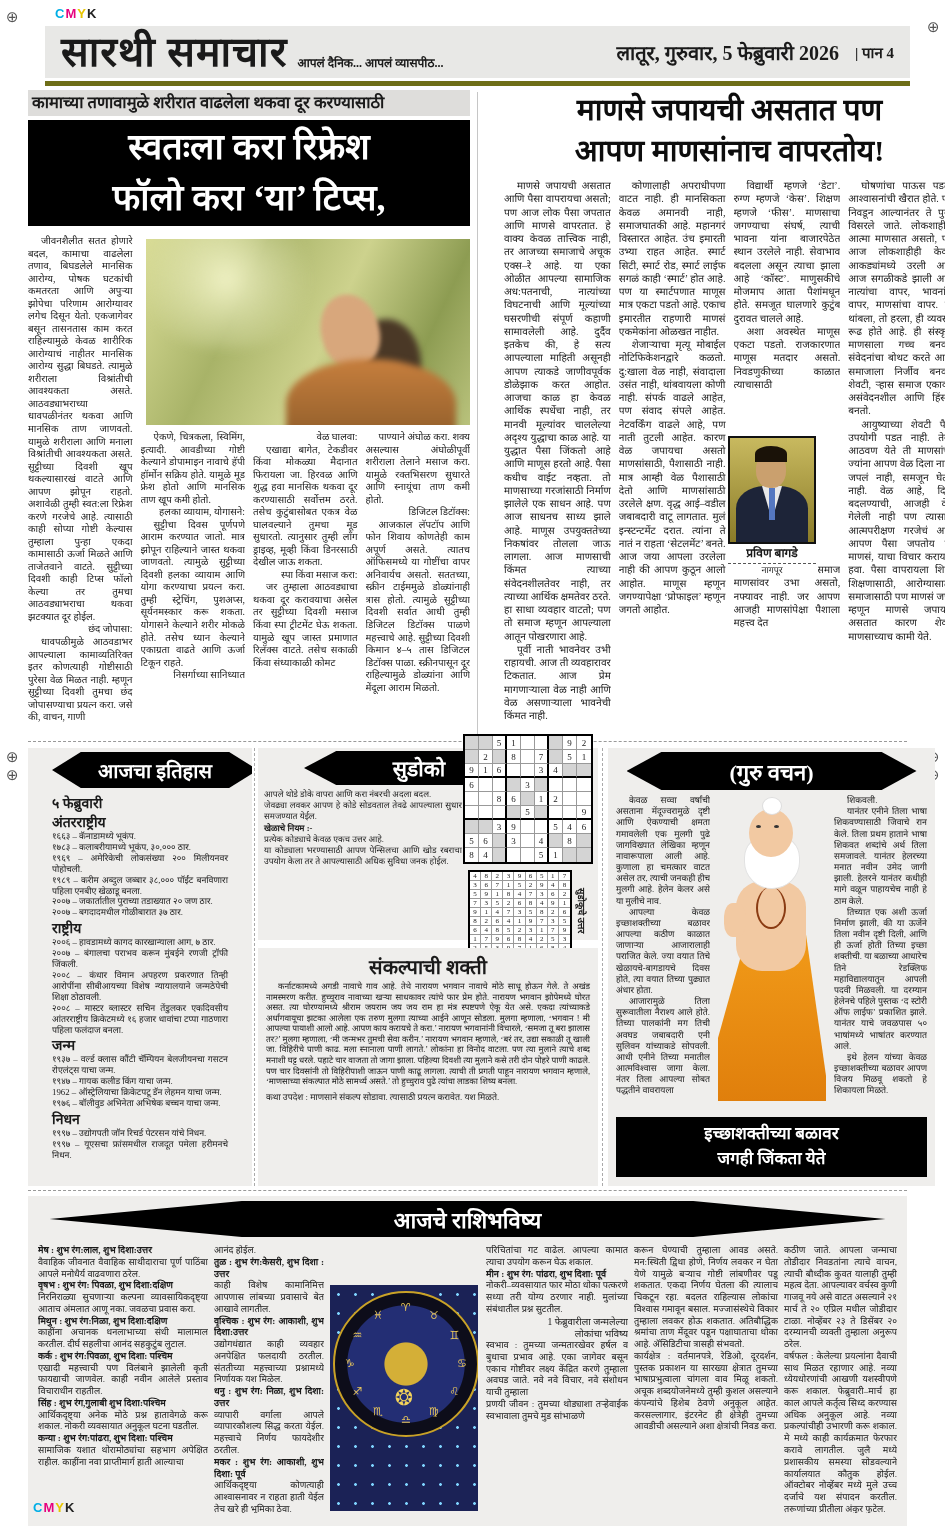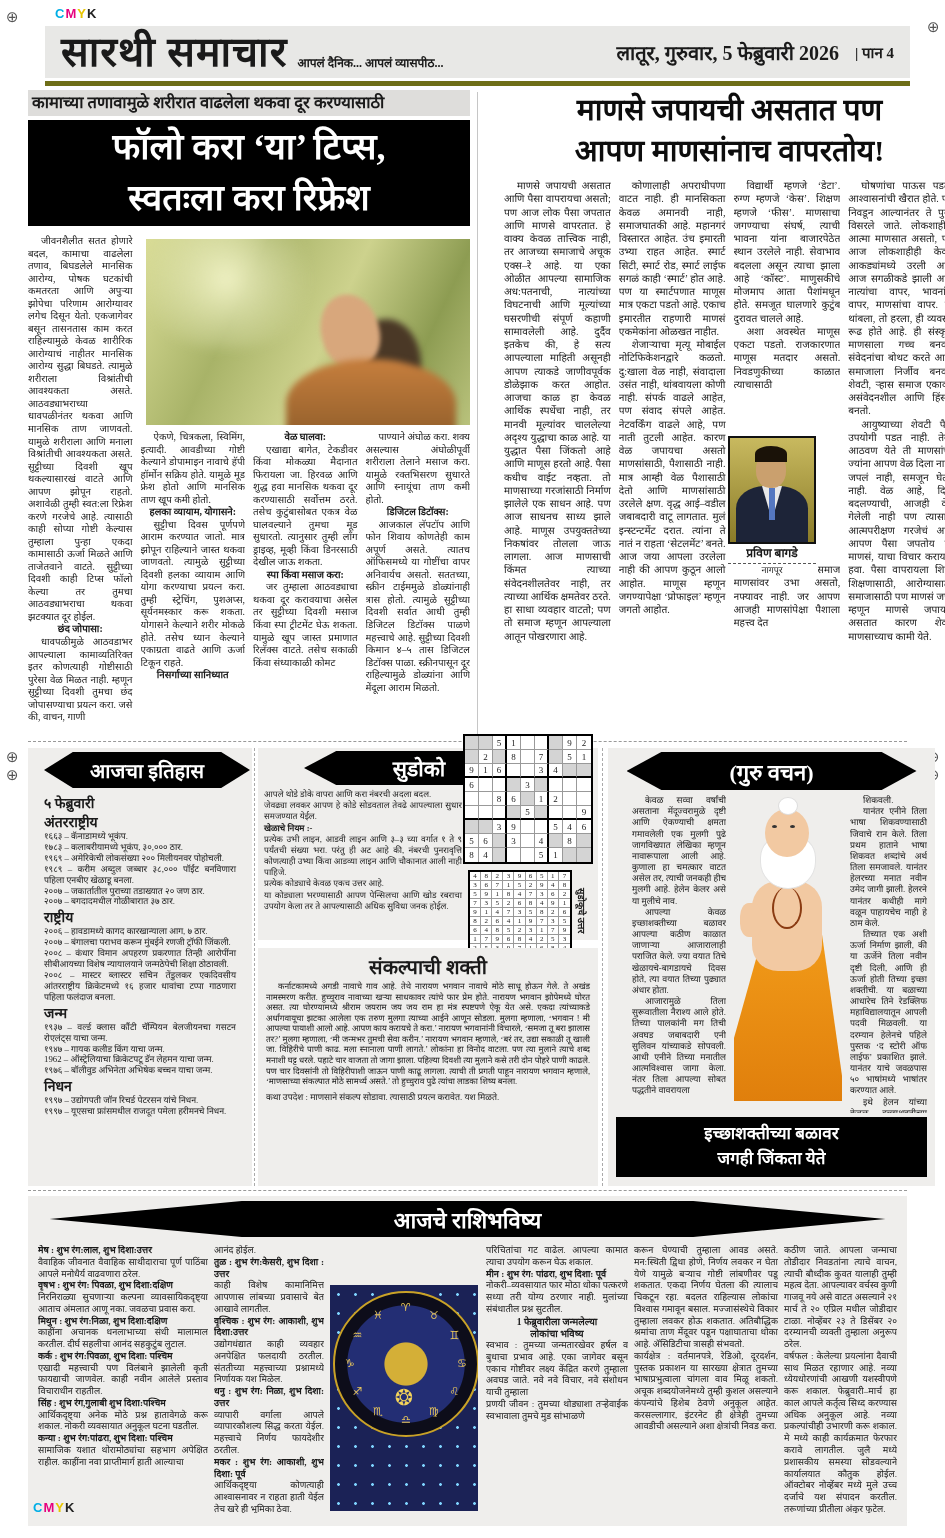--- a/index.html
+++ b/index.html
@@ -13,21 +13,21 @@
   .masthead{position:absolute;left:45px;top:26px;width:865px;height:52px;background:#e8e8e6;
             display:flex;align-items:center;padding:0 16px;box-sizing:border-box;}
   .mast-title{font-size:41px;font-weight:bold;letter-spacing:1px;line-height:1;}
   .mast-tag{font-size:12px;font-weight:bold;margin:20px 0 0 10px;}
   .mast-date{margin-left:auto;font-size:20px;font-weight:bold;white-space:nowrap;}
   .mast-page{font-size:15px;font-weight:bold;margin-left:16px;white-space:nowrap;}
   .mast-rule{position:absolute;left:45px;top:81px;width:865px;height:5px;background:#6e6e18;}
 
   
   .para{text-indent:13px;text-align:justify;}
-  .subhead{font-weight:bold;text-align:center;text-indent:0;}
+  .subhead{font-weight:normal;text-align:right;text-indent:0;}
   .boldline{font-weight:bold;text-indent:0;text-align:justify;}
 
   
   .l-art{position:absolute;left:28px;top:90px;width:442px;height:646px;}
   .kicker{height:26px;line-height:26px;background:#dedddb;font-size:16.5px;font-weight:bold;padding-left:4px;}
   .l-head{margin-top:4px;background:#000;color:#fff;height:106px;display:flex;flex-direction:column;
           align-items:center;justify-content:center;font-size:36px;font-weight:bold;line-height:1.42;}
   .l-body{position:relative;margin-top:9px;height:499px;display:flex;gap:8px;overflow:hidden;
           font-size:9.8px;line-height:1.28;}
   .l-col{flex:1;overflow:hidden;}
@@ -65,21 +65,21 @@
   
   .dash-h{position:absolute;left:28px;width:879px;border-top:1px dashed #999;}
   .dash-v{position:absolute;border-left:1px dashed #aaa;}
 
   
   .secbox{position:absolute;background:#efeeec;box-sizing:border-box;}
   .ribbon{background:#000;color:#fff;font-weight:bold;display:flex;align-items:center;justify-content:center;
           clip-path:polygon(0 50%,14% 0,86% 0,100% 50%,86% 100%,14% 100%);}
 
   
-  #history{left:28px;top:748px;width:224px;height:438px;padding:4px 16px;overflow:hidden;}
+  #history{left:28px;top:748px;width:224px;height:438px;padding:4px 24px;overflow:hidden;}
   #history .ribbon{width:206px;height:36px;margin:0 auto 5px;font-size:20px;}
   #history .boldline{font-size:14px;}
   #history .para{font-size:8.8px;line-height:1.24;text-indent:0;}
 
   
   #sudoku{left:258px;top:748px;width:340px;height:192px;padding:3px 6px;overflow:visible;}
   #sudoku .ribbon{width:230px;height:34px;margin:0 0 4px 40px;font-size:21px;}
   .sud-flex{display:flex;}
   .sud-rules{width:198px;font-size:8.6px;line-height:1.3;}
   .sud-rules .para{text-indent:0;}
@@ -96,21 +96,21 @@
   
   #updesh{left:258px;top:948px;width:340px;height:238px;padding:4px 8px;overflow:hidden;}
   #updesh .ribbon{width:324px;height:36px;margin:0 auto 2px;clip-path:polygon(0 50%,10% 0,90% 0,100% 50%,90% 100%,10% 100%);font-size:21px;}
   .updesh-sub{font-size:20px;font-weight:bold;text-align:center;margin:1px 0 2px;}
   .updesh-story{font-size:8.4px;line-height:1.26;text-align:justify;text-indent:12px;}
   .updesh-moral{font-size:8.8px;margin-top:3px;}
 
   
   #guru{left:608px;top:748px;width:327px;height:438px;padding:4px 8px;overflow:hidden;}
   #guru .ribbon{width:290px;height:38px;margin:0 auto 5px;clip-path:polygon(0 50%,12% 0,88% 0,100% 50%,88% 100%,12% 100%);font-size:22px;}
-  .guru-flex{display:flex;gap:6px;height:318px;overflow:hidden;margin-left:16px;}
+  .guru-flex{display:flex;gap:6px;height:318px;overflow:hidden;}
   .guru-col{font-size:8.8px;line-height:1.27;overflow:hidden;}
   .guru-left{width:94px;}
   .guru-right{flex:1;}
   .guru-art{position:relative;width:112px;flex:none;}
   .g-head{position:absolute;left:33px;top:14px;width:44px;height:48px;border-radius:50%;background:#f2c9a2;}
   .g-bun{position:absolute;left:46px;top:2px;width:18px;height:16px;border-radius:50%;background:#fff;border:1px solid #ddd;}
   .g-beard{position:absolute;left:28px;top:40px;width:54px;height:52px;border-radius:50% 50% 60% 60%;background:#fff;border:1px solid #e2e2e2;}
   .g-eye{position:absolute;top:30px;width:5px;height:3px;border-radius:50%;background:#333;}
   .g-body{position:absolute;left:20px;top:86px;width:70px;height:90px;border-radius:26px;background:#f2c9a2;}
   .g-robe{position:absolute;left:2px;top:96px;width:108px;height:210px;background:linear-gradient(#f6a21c,#e07f0c);
@@ -158,22 +158,22 @@
     <span class="mast-title">सारथी समाचार</span>
     <span class="mast-tag">आपलं दैनिक... आपलं व्यासपीठ...</span>
     <span class="mast-date">लातूर, गुरुवार, 5 फेब्रुवारी 2026</span>
     <span class="mast-page">| पान 4</span>
   </div>
   <div class="mast-rule"></div>
 
   <div class="l-art">
     <div class="kicker">कामाच्या तणावामुळे शरीरात वाढलेला थकवा दूर करण्यासाठी</div>
     <div class="l-head">
+      <div>स्वतःला करा रिफ्रेश</div>
       <div>फॉलो करा ‘या’ टिप्स,</div>
-      <div>स्वतःला करा रिफ्रेश</div>
     </div>
     <div class="l-body">
       <div class="photo1">
         <div class="blob1"></div>
           <div class="hair"></div>
           <div class="face"></div>
           <div class="torso"></div>
       </div>
       <div class="l-col">
           <div class="para">जीवनशैलीत सतत होणारे बदल, कामाचा वाढलेला तणाव, बिघडलेले मानसिक आरोग्य, पोषक घटकांची कमतरता आणि अपुऱ्या झोपेचा परिणाम आरोग्यावर लगेच दिसून येतो. एकजागेवर बसून तासनतास काम करत राहिल्यामुळे केवळ शारीरिक आरोग्याचं नाहीतर मानसिक आरोग्य सुद्धा बिघडते. त्यामुळे शरीराला विश्रांतीची आवश्यकता असते. आठवड्याभराच्या धावपळीनंतर थकवा आणि मानसिक ताण जाणवतो. यामुळे शरीराला आणि मनाला विश्रांतीची आवश्यकता असते. सुट्टीच्या दिवशी खूप थकल्यासारखं वाटते आणि आपण झोपून राहतो. अशावेळी तुम्ही स्वत:ला रिफ्रेश करणे गरजेचे आहे. त्यासाठी काही सोप्या गोष्टी केल्यास तुम्हाला पुन्हा एकदा कामासाठी ऊर्जा मिळते आणि ताजेतवाने वाटते. सुट्टीच्या दिवशी काही टिप्स फॉलो केल्या तर तुमचा आठवड्याभराचा थकवा झटक्यात दूर होईल.</div>
@@ -203,20 +203,21 @@
   <div class="art-divider"></div>
 
   <div class="r-art">
     <div class="r-head">
       <div>माणसे जपायची असतात पण</div>
       <div>आपण माणसांनाच वापरतोय!</div>
     </div>
     <div class="r-body">
       <div class="r-col">
           <div class="para">माणसे जपायची असतात आणि पैसा वापरायचा असतो; पण आज लोक पैसा जपतात आणि माणसे वापरतात. हे वाक्य केवळ तात्त्विक नाही, तर आजच्या समाजाचे अचूक एक्स–रे आहे. या एका ओळीत आपल्या सामाजिक अध:पतनाची, नात्यांच्या विघटनाची आणि मूल्यांच्या घसरणीची संपूर्ण कहाणी सामावलेली आहे. दुर्दैव इतकेच की, हे सत्य आपल्याला माहिती असूनही आपण त्याकडे जाणीवपूर्वक डोळेझाक करत आहोत. आजचा काळ हा केवळ आर्थिक स्पर्धेचा नाही, तर मानवी मूल्यांवर चाललेल्या अदृश्य युद्धाचा काळ आहे. या युद्धात पैसा जिंकतो आहे आणि माणूस हरतो आहे. पैसा कधीच वाईट नव्हता. तो माणसाच्या गरजांसाठी निर्माण झालेले एक साधन आहे. पण आज साधनच साध्य झाले आहे. माणूस उपयुक्ततेच्या निकषांवर तोलला जाऊ लागला. आज माणसाची किंमत त्याच्या संवेदनशीलतेवर नाही, तर त्याच्या आर्थिक क्षमतेवर ठरते. हा साधा व्यवहार वाटतो; पण तो समाज म्हणून आपल्याला आतून पोखरणारा आहे.</div>
+          <div class="para">पूर्वी नाती भावनेवर उभी राहायची. आज ती व्यवहारावर टिकतात. आज प्रेम मागणाऱ्याला वेळ नाही आणि वेळ असणाऱ्याला भावनेची किंमत नाही.</div>
         </div>
       <div class="r-col">
           <div class="para">कोणालाही अपराधीपणा वाटत नाही. ही मानसिकता केवळ अमानवी नाही, समाजघातकी आहे. महानगरं विस्तारत आहेत. उंच इमारती उभ्या राहत आहेत. स्मार्ट सिटी, स्मार्ट रोड, स्मार्ट लाईफ सगळं काही ‘स्मार्ट’ होत आहे. पण या स्मार्टपणात माणूस मात्र एकटा पडतो आहे. एकाच इमारतीत राहणारी माणसं एकमेकांना ओळखत नाहीत.</div>
           <div class="para">शेजाऱ्याचा मृत्यू मोबाईल नोटिफिकेशनद्वारे कळतो. दु:खाला वेळ नाही, संवादाला उसंत नाही, थांबवायला कोणी नाही. संपर्क वाढले आहेत, पण संवाद संपले आहेत. नेटवर्किंग वाढले आहे, पण नाती तुटली आहेत. कारण वेळ जपायचा असतो माणसांसाठी, पैशासाठी नाही. मात्र आम्ही वेळ पैशासाठी देतो आणि माणसांसाठी उरलेले क्षण. वृद्ध आई–वडील जबाबदारी वाटू लागतात. मुलं इन्स्टन्टमेंट दरात. त्यांना ते नातं न राहता ‘सेटलमेंट’ बनते. आज जया आपला उरलेला नाही की आपण कुठून आलो आहोत. माणूस म्हणून जगण्यापेक्षा ‘प्रोफाइल’ म्हणून जगतो आहोत.</div>
         </div>
       <div class="r-col">
           <div class="para">विद्यार्थी म्हणजे ‘डेटा’. रुग्ण म्हणजे ‘केस’. शिक्षण म्हणजे ‘फीस’. माणसाचा जगण्याचा संघर्ष, त्याची भावना यांना बाजारपेठेत स्थान उरलेले नाही. सेवाभाव बदलला असून त्याचा झाला आहे ‘कॉस्ट’. माणुसकीचे मोजमाप आता पैशांमधून होते. समजूत घालणारे कुटुंब दुरावत चालले आहे.</div>
           <div class="para">अशा अवस्थेत माणूस एकटा पडतो. राजकारणात माणूस मतदार असतो. निवडणुकीच्या काळात त्याचासाठी</div>
           <div style="height: 172px;"></div>
           <div class="para">जपा, कारण समाज माणसांवर उभा असतो, नफ्यावर नाही. जर आपण आजही माणसांपेक्षा पैशाला महत्त्व देत</div>
@@ -271,21 +272,20 @@
       </div>
   </div>
 
   <div class="secbox" id="sudoku">
     <div class="ribbon">सुडोको</div>
     <div class="sud-flex">
       <div class="sud-rules">
           <div class="para">आपले थोडे डोके वापरा आणि करा नंबरची अदला बदल.</div>
           <div class="para">जेवढ्या लवकर आपण हे कोडे सोडवताल तेवढे आपल्याला सुधार समजण्यात येईल.</div>
           <div class="boldline">खेळाचे नियम :-</div>
-          <div class="para">प्रत्येक उभी लाइन, आडवी लाइन आणि ३–३ च्या वर्गात १ ते ९ पर्यंतची संख्या भरा. परंतु ही अट आहे की, नंबरची पुनरावृत्ति कोणत्याही उभ्या किंवा आडव्या लाइन आणि चौकानात आली नाही पाहिजे.</div>
           <div class="para">प्रत्येक कोड्याचे केवळ एकच उत्तर आहे.</div>
           <div class="para">या कोड्याला भरण्यासाठी आपण पेन्सिलचा आणि खोड रबराचा उपयोग केला तर ते आपल्यासाठी अधिक सुविधा जनक होईल.</div>
         </div>
     </div>
     <div class="sud-right">
       <div class="sgrid" id="sud-puzzle">
           <div class="cell shaded" style="border-right: 1px solid rgb(153, 153, 153); border-bottom: 1px solid rgb(153, 153, 153);"></div>
           <div class="cell shaded" style="border-right: 1px solid rgb(153, 153, 153); border-bottom: 1px solid rgb(153, 153, 153);"></div>
           <div class="cell" style="border-right: 2px solid rgb(0, 0, 0); border-bottom: 1px solid rgb(153, 153, 153);">5</div>
           <div class="cell" style="border-right: 1px solid rgb(153, 153, 153); border-bottom: 1px solid rgb(153, 153, 153);">1</div>

